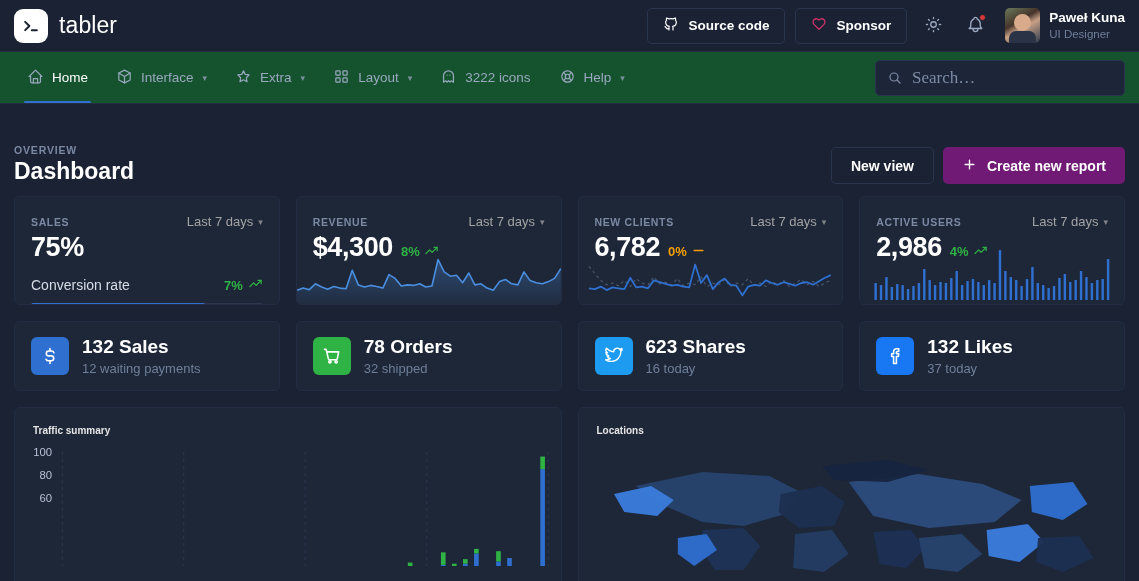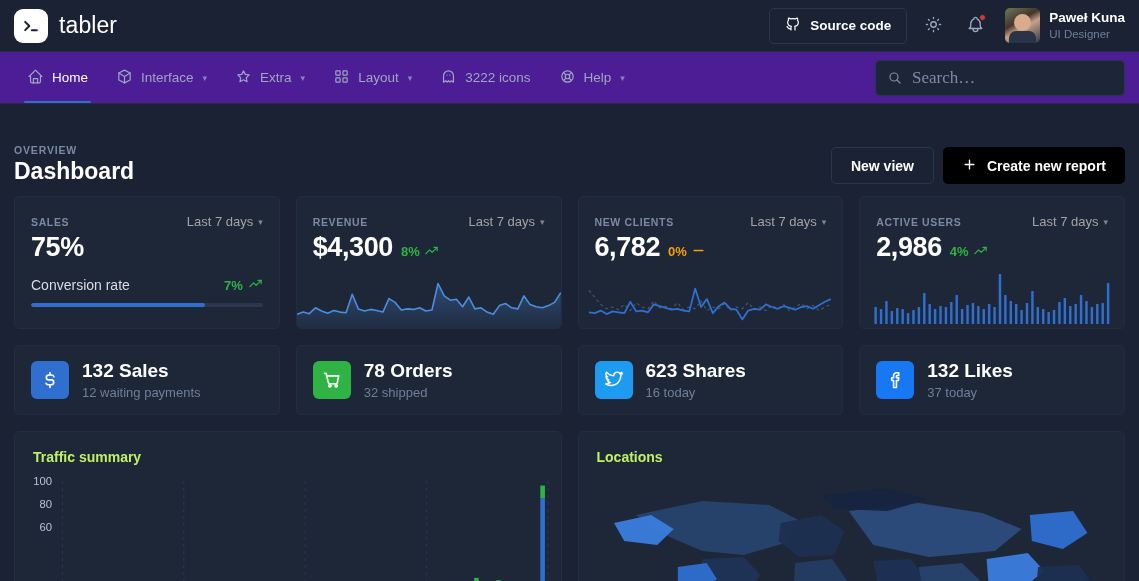--- a/index.html
+++ b/index.html
@@ -64,21 +64,21 @@
     border-radius:7px 7px 0 0; background:#2b3446;
   }
   .user-meta { line-height: 1.25; }
   .user-name { font-size: 13.5px; font-weight: bold; color: #ffffff; }
   .user-role { font-size: 11.5px; color: #6f7f99; }
 
   
   .navbar {
     height: 52px; display: flex; align-items: center;
     padding: 0 14px; border-bottom: 1px solid #232d43;
-    background: #4c1d95;
+    background: #14532d;
   }
   .nav-items { display: flex; align-items: center; gap: 2px; height: 100%; }
   .nav-item {
     display: flex; align-items: center; gap: 8px;
     height: 100%; padding: 0 13px;
     color: #9aa8c0; font-size: 13.5px; cursor: pointer;
     position: relative; white-space: nowrap;
   }
   .nav-item.active { color: #ffffff; }
   .nav-item.active::after {
@@ -107,33 +107,33 @@
   .page-title { font-size: 23px; font-weight: bold; color: #ffffff; line-height: 1.1; }
   .page-actions { margin-left: auto; display: flex; align-items: center; gap: 9px; margin-top: 24px; }
   .btn-outline {
     height: 37px; padding: 0 19px; border-radius: 5px;
     border: 1px solid #2a3550; background: transparent;
     color: #ffffff; font-size: 14px; font-weight: bold; cursor: pointer;
     font-family: "Liberation Sans", sans-serif;
   }
   .btn-primary {
     height: 37px; padding: 0 19px; border-radius: 5px;
-    border: none; background: #000000; color: #ffffff;
+    border: none; background: #701a75; color: #ffffff;
     font-size: 14px; font-weight: bold; cursor: pointer;
     display: flex; align-items: center; gap: 10px;
     font-family: "Liberation Sans", sans-serif;
   }
 
   
   .row { display: flex; gap: 16px; padding: 0 14px 16px 14px; }
   .card {
     background: #1e2738; border: 1px solid #222c42; border-radius: 5px;
     position: relative; overflow: hidden; flex: 1;
   }
-  .stat-card { height: 133px; }
+  .stat-card { height: 109px; }
   .stat-head { display: flex; align-items: baseline; padding: 17px 16px 0 16px; }
   .stat-label {
     font-size: 10.5px; font-weight: bold; letter-spacing: .06em;
     text-transform: uppercase; color: #7b89a3;
   }
   .stat-range {
     margin-left: auto; font-size: 13px; color: #a3a3a3; cursor: pointer;
     display: flex; align-items: center; gap: 4px;
   }
   .stat-value-row { display: flex; align-items: baseline; gap: 8px; padding: 3px 16px 0 16px; }
@@ -164,21 +164,21 @@
     width: 38px; height: 38px; border-radius: 6px; flex: none;
     display: flex; align-items: center; justify-content: center;
   }
   .mini-title { font-size: 19px; font-weight: bold; color: #ffffff; line-height: 1.35; }
   .mini-sub { font-size: 13px; color: #6f7f99; line-height: 1.35; }
 
   
   .bottom-row { display: flex; gap: 16px; padding: 0 14px; }
   .chart-card { height: 190px; }
   .chart-card-title {
-    font-size: 14px; font-weight: bold; color: #bef264;
+    font-size: 10px; font-weight: bold; color: #e5e5e5;
     padding: 17px 18px 0 18px;
   }
   .traffic-plot { position: relative; height: 126px; margin-top: 8px; }
   .traffic-plot svg { display: block; width: 100%; height: 100%; }
   .map-wrap { position: relative; height: 130px; margin-top: 6px; overflow: hidden; }
   .map-wrap svg { display: block; width: 100%; height: 100%; }
 </style>
 </head>
 <body>
 
@@ -198,20 +198,28 @@
     <div class="topbar-right">
       <button class="ghost-btn">
         <span>
           <svg width="16" height="16" viewBox="0 0 24 24" fill="none" stroke="#ffffff" stroke-width="1.8" stroke-linecap="round" stroke-linejoin="round">
             <path d="M9 19c-4.3 1.4-4.3-2.5-6-3m12 5v-3.5c0-1 .1-1.4-.5-2 2.8-.3 5.5-1.4 5.5-6a4.6 4.6 0 0 0-1.3-3.2 4.2 4.2 0 0 0-.1-3.2s-1.1-.3-3.5 1.3a12.3 12.3 0 0 0-6.2 0C6.5 2.8 5.4 3.1 5.4 3.1a4.2 4.2 0 0 0-.1 3.2A4.6 4.6 0 0 0 4 9.5c0 4.6 2.7 5.7 5.5 6-.6.6-.6 1.2-.5 2V21"></path>
           </svg>
         </span>
         <span>Source code</span>
       </button>
 
+      <button class="ghost-btn">
+        <span>
+          <svg width="16" height="16" viewBox="0 0 24 24" fill="none" stroke="#d6336c" stroke-width="1.9" stroke-linecap="round" stroke-linejoin="round">
+            <path d="M19.5 12.6 12 20l-7.5-7.4a5 5 0 1 1 7.5-6.6 5 5 0 1 1 7.5 6.6z"></path>
+          </svg>
+        </span>
+        <span>Sponsor</span>
+      </button>
 
       <button class="icon-btn">
         <span>
           <svg width="19" height="19" viewBox="0 0 24 24" fill="none" stroke="#9aa8c0" stroke-width="1.7" stroke-linecap="round" stroke-linejoin="round">
             <circle cx="12" cy="12" r="3.5"></circle>
             <path d="M12 3v1.5M12 19.5V21M3 12h1.5M19.5 12H21M5.6 5.6l1.1 1.1M17.3 17.3l1.1 1.1M18.4 5.6l-1.1 1.1M6.7 17.3l-1.1 1.1"></path>
           </svg>
         </span>
       </button>
 

